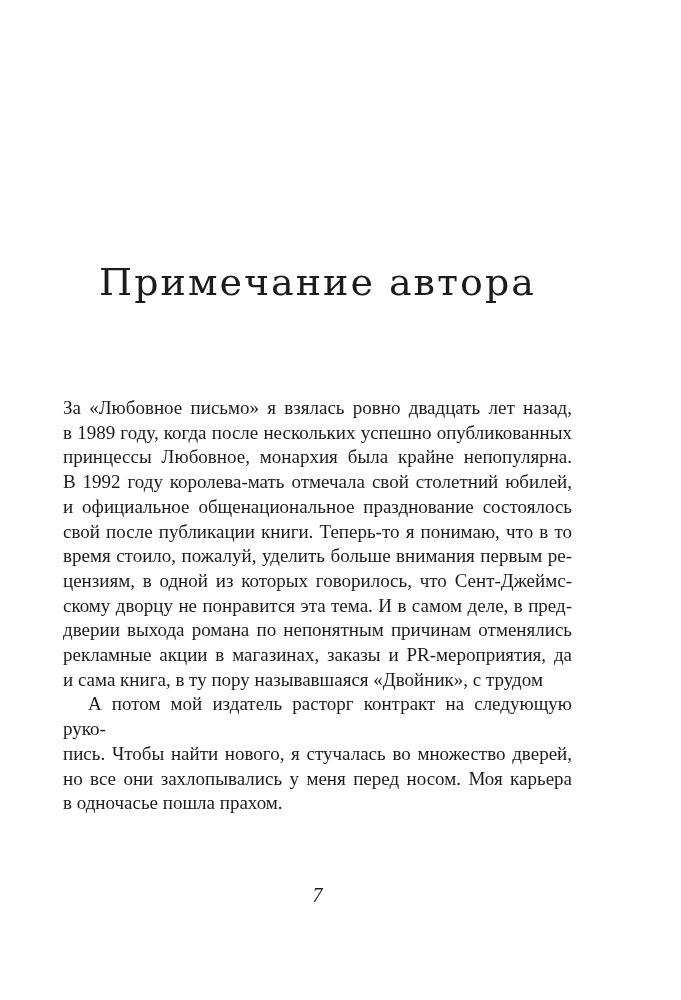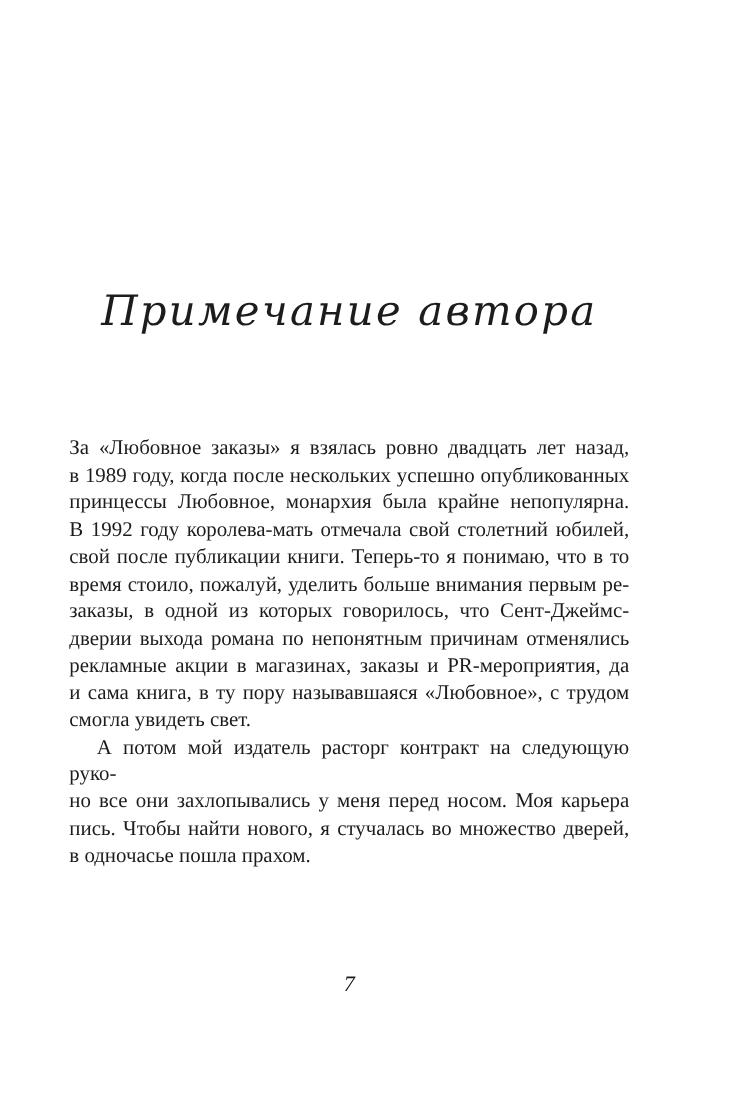--- a/index.html
+++ b/index.html
@@ -18,21 +18,20 @@
     height: 1000px;
     background: var(--page-bg, #ffffff);
   }
   .chapter-heading {
     position: absolute;
     top: 260px;
     left: 63px;
     width: 509px;
     text-align: center;
     font-family: "DejaVu Serif", serif;
-    font-style: italic;
     font-weight: normal;
     font-size: 38px;
     letter-spacing: 2px;
     margin: 0;
     color: var(--text-color, #1c1c1c);
     white-space: nowrap;
   }
   .body-text {
     position: absolute;
     top: 396px;
@@ -73,37 +72,38 @@
 </head>
 <body>
 
 <div class="page">
 
   <h1 class="chapter-heading">Примечание автора</h1>
 
   <div class="body-text">
 
     <div class="para">
-        <div class="line">За «Любовное заказы» я взялась ровно двадцать лет назад,</div>
+        <div class="line">За «Любовное письмо» я взялась ровно двадцать лет назад,</div>
         <div class="line">в 1989 году, когда после нескольких успешно опубликованных</div>
         <div class="line">принцессы Любовное, монархия была крайне непопулярна.</div>
         <div class="line">В 1992 году королева-мать отмечала свой столетний юбилей,</div>
+        <div class="line">и официальное общенациональное празднование состоялось</div>
         <div class="line">свой после публикации книги. Теперь-то я понимаю, что в то</div>
         <div class="line">время стоило, пожалуй, уделить больше внимания первым ре-</div>
-        <div class="line">заказы, в одной из которых говорилось, что Сент-Джеймс-</div>
+        <div class="line">цензиям, в одной из которых говорилось, что Сент-Джеймс-</div>
+        <div class="line">скому дворцу не понравится эта тема. И в самом деле, в пред-</div>
         <div class="line">дверии выхода романа по непонятным причинам отменялись</div>
         <div class="line">рекламные акции в магазинах, заказы и PR-мероприятия, да</div>
-        <div class="line">и сама книга, в ту пору называвшаяся «Любовное», с трудом</div>
-        <div class="line">смогла увидеть свет.</div>
+        <div class="line">и сама книга, в ту пору называвшаяся «Двойник», с трудом</div>
       </div>
 
     <div class="para para--indent">
         <div class="line">А потом мой издатель расторг контракт на следующую руко-</div>
+        <div class="line">пись. Чтобы найти нового, я стучалась во множество дверей,</div>
         <div class="line">но все они захлопывались у меня перед носом. Моя карьера</div>
-        <div class="line">пись. Чтобы найти нового, я стучалась во множество дверей,</div>
         <div class="line">в одночасье пошла прахом.</div>
       </div>
 
   </div>
 
   <div class="folio">7</div>
 
 </div>
 
 </body></html>

